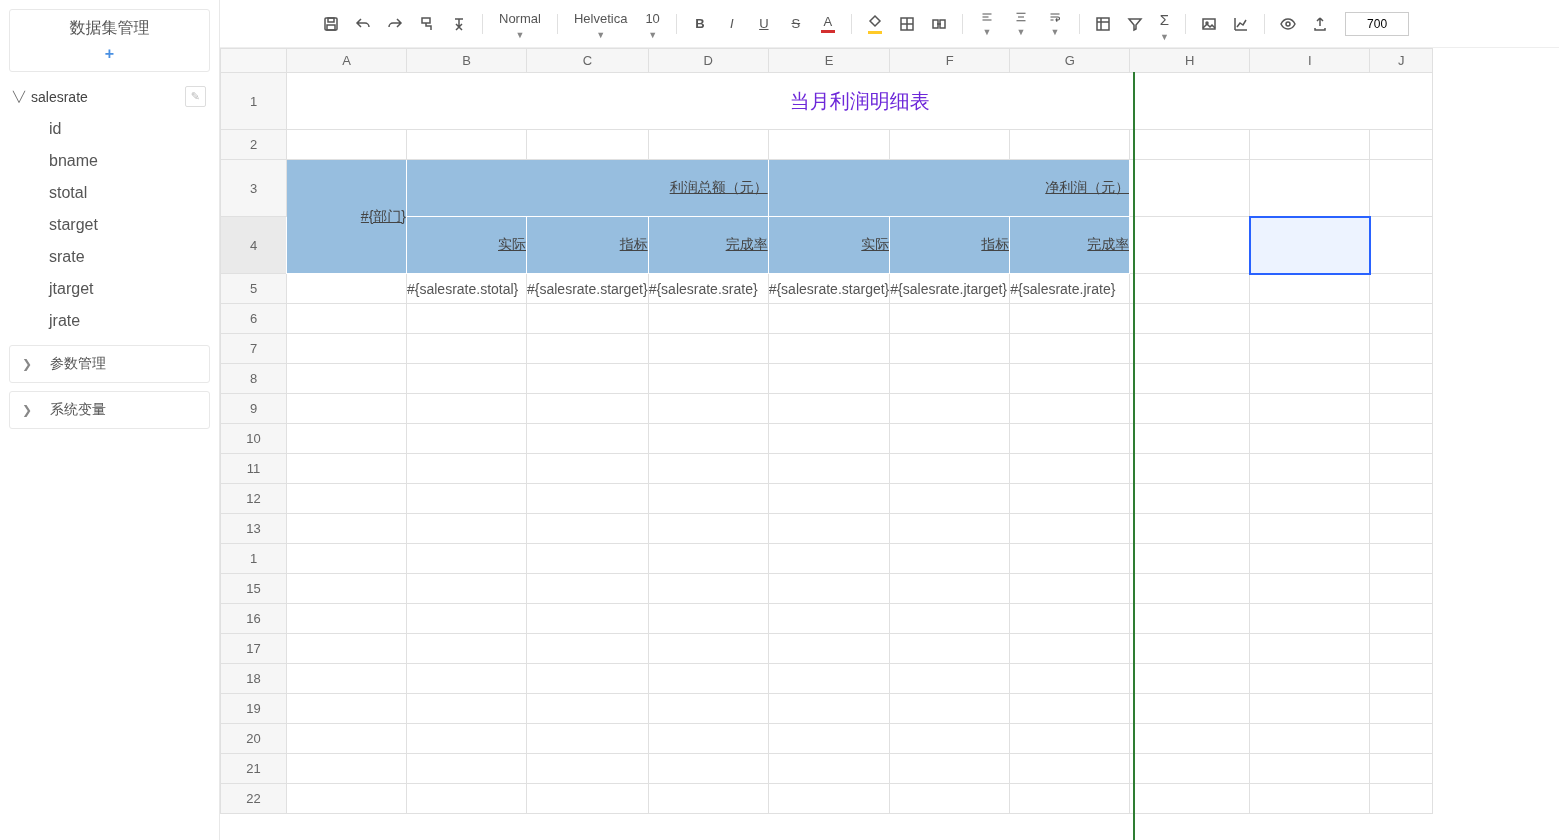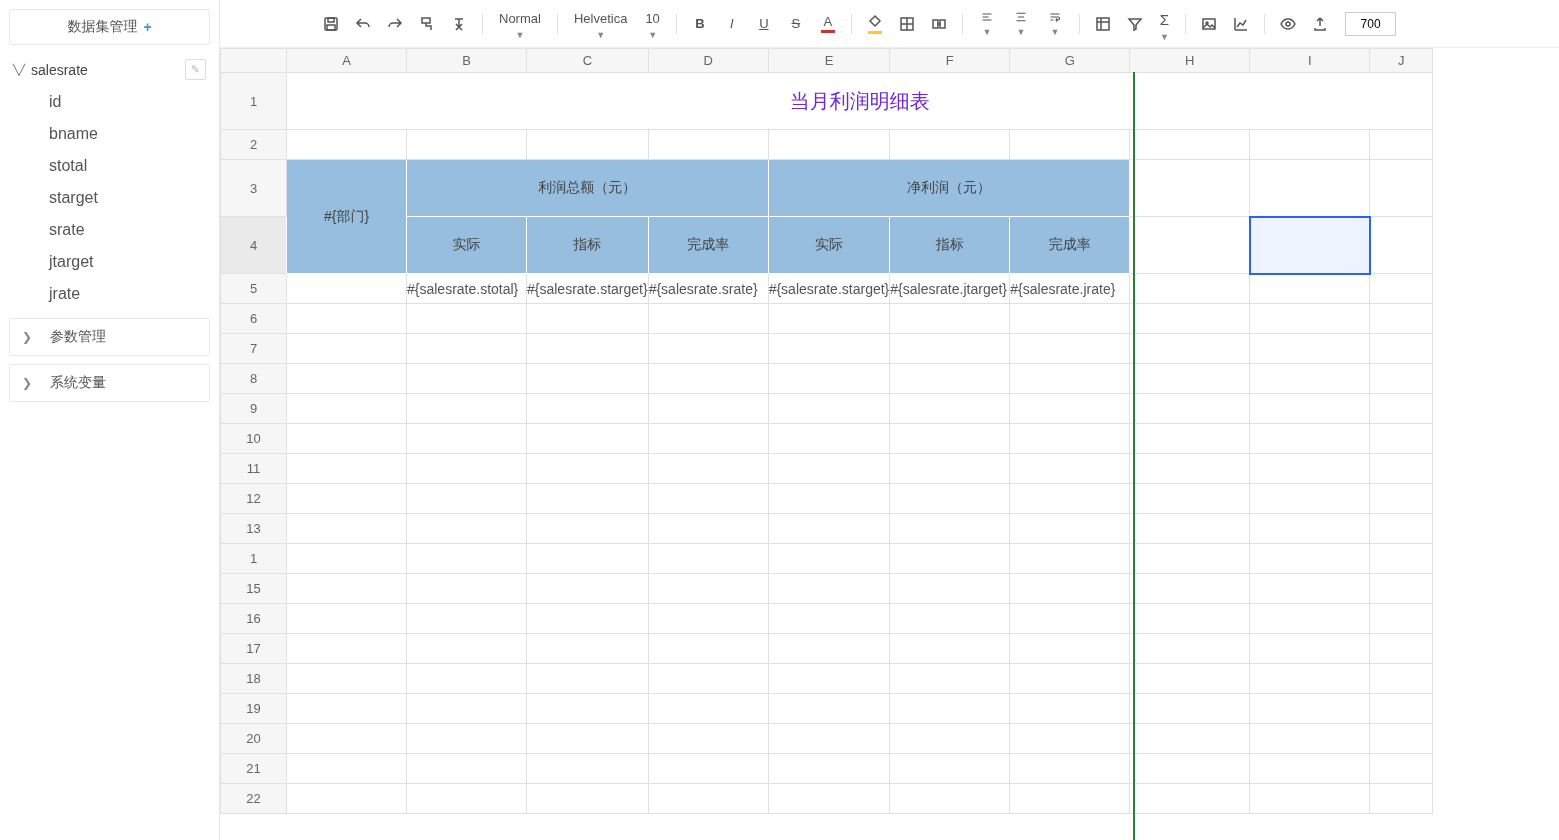--- a/index.html
+++ b/index.html
@@ -1,49 +1,49 @@
 <!DOCTYPE html>
 <html><head>
 <meta charset="utf-8">
 <style>
 * { box-sizing: border-box; margin: 0; padding: 0; }
 body { font-family: -apple-system, "Helvetica Neue", Arial, sans-serif; font-size: 13px; color: #333; background: #fff; display: flex; height: 840px; width: 1559px; overflow: hidden; }
 .sidebar { width: 220px; border-right: 1px solid #e8e8e8; padding: 9px; display: flex; flex-direction: column; gap: 8px; }
-.ds-header { border: 1px solid #e8e8e8; border-radius: 3px; padding: 8px 14px; display: flex; align-items: center; justify-content: center; gap: 6px; color: #555; font-size: 14px; }
+.ds-header { border: 1px solid #e8e8e8; border-radius: 3px; padding: 8px 14px; display: flex; align-items: center; justify-content: center; gap: 6px; color: #555; font-size: 16px; flex-direction: column; }
 .ds-header .plus { color: #4a90e2; font-weight: bold; cursor: pointer; }
 .tree-node { display: flex; align-items: center; padding: 6px 4px; gap: 6px; color: #444; font-size: 14px; }
 .tree-node .chev { width: 12px; text-align: center; color: #666; font-size: 10px; cursor: pointer; }
 .tree-node .label { flex: 1; }
 .tree-node .edit-icon { border: 1px solid #ddd; border-radius: 2px; padding: 3px 5px; color: #bbb; font-size: 11px; cursor: pointer; }
 .tree-leaf { padding: 7px 4px 7px 40px; color: #555; font-size: 16px; cursor: pointer; }
 .side-section { border: 1px solid #e8e8e8; border-radius: 3px; padding: 9px 12px; display: flex; align-items: center; gap: 18px; color: #555; font-size: 14px; cursor: pointer; }
 .side-section .chev { color: #888; font-size: 12px; }
 .main { flex: 1; display: flex; flex-direction: column; overflow: hidden; }
 .toolbar { height: 48px; display: flex; align-items: center; padding: 0 18px; gap: 6px; border-bottom: 1px solid #eee; flex-wrap: nowrap; }
 .tb-btn { width: 26px; height: 26px; display: flex; align-items: center; justify-content: center; color: #555; cursor: pointer; border-radius: 3px; }
 .tb-sep { width: 1px; height: 20px; background: #e0e0e0; margin: 0 4px; }
 .tb-drop { display: flex; align-items: center; gap: 4px; padding: 0 6px; height: 26px; color: #555; cursor: pointer; font-size: 13px; flex-direction: column; }
 .tb-drop .caret { font-size: 9px; color: #888; }
-.tb-input { width: 51px; height: 24px; border: 1px solid #ccc; text-align: center; font-size: 12px; margin-left: 6px; }
+.tb-input { width: 64px; height: 24px; border: 1px solid #ccc; text-align: center; font-size: 12px; margin-left: 6px; }
 .underline-a { display: flex; flex-direction: column; align-items: center; line-height: 1; }
 .underline-a .bar { width: 14px; height: 3px; background: #d32f2f; margin-top: 2px; }
 .bucket .bar { background: #ffca28; }
 .sheet { flex: 1; overflow: auto; position: relative; }
 .grid { border-collapse: collapse; table-layout: fixed; }
 .grid td, .grid th { border: 1px solid #e0e0e0; padding: 0; font-weight: normal; }
 .corner { width: 66px; height: 24px; background: #f7f7f7; }
 .colh { height: 24px; background: #f6f6f6; text-align: center; color: #666; font-size: 13px; }
 .rowh { width: 66px; background: #f6f6f6; text-align: center; color: #666; font-size: 13px; }
 .rowh.sel { background: #eaeaea; }
 .rowh.tall { height: 57px; }
 .rowh.nrm { height: 30px; }
 .cell { height: 30px; padding: 0 6px; overflow: hidden; white-space: nowrap; font-size: 14px; color: #555; vertical-align: middle; }
 .cell.tall { height: 57px; }
 .title-cell { text-align: center; font-weight: 700; font-size: 20px; color: #6d28d9; background: #fff; }
-.hdr-blue { background: #97bedf; text-align: center; color: #444; font-size: 14px; border-color: #fff !important; }
+.hdr-blue { background: #97bedf; text-align: right; color: #444; font-size: 14px; border-color: #fff !important; text-decoration: underline; }
 .selected-cell { border: 2px solid #2962ff !important; background: #edf3ff; }
 .freeze-line { position: absolute; top: 24px; bottom: 0; width: 2px; background: #2e7d32; pointer-events: none; }
 svg { width: 16px; height: 16px; fill: none; stroke: currentColor; stroke-width: 1.5; }
 </style>
 </head>
 <body>
 
 <div class="sidebar">
   <div class="ds-header">
     <span>数据集管理</span>

